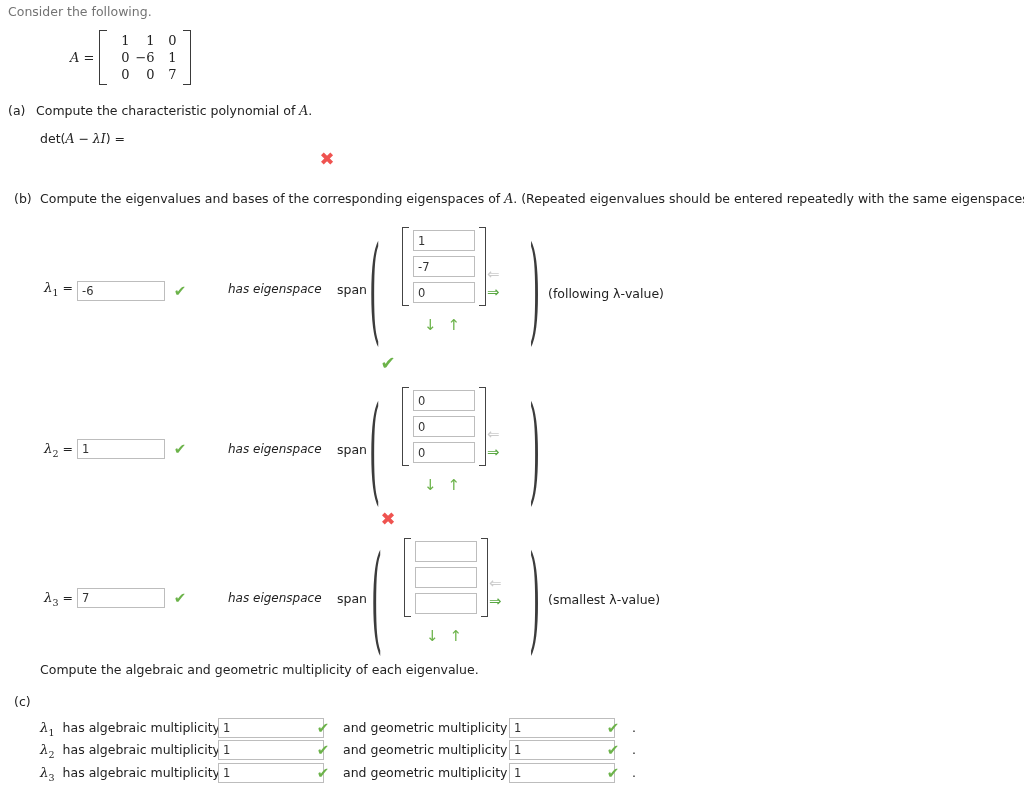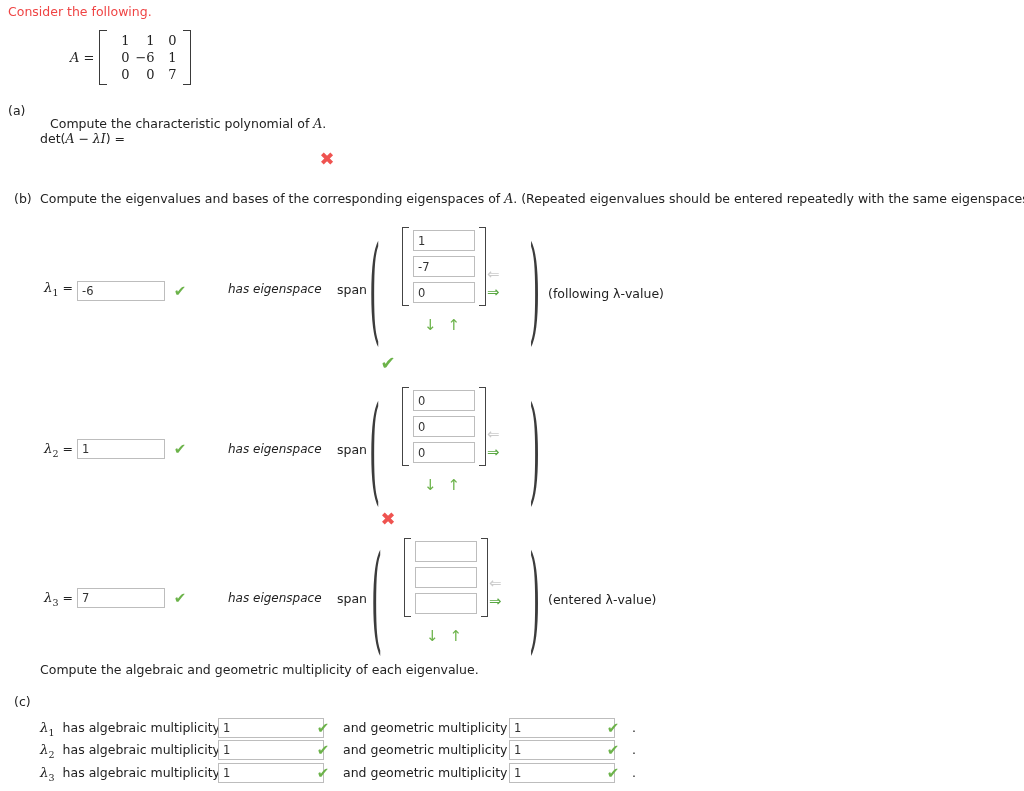--- a/index.html
+++ b/index.html
@@ -15,21 +15,21 @@
     font-size: 12.5px;
     color: #222222;
     overflow: hidden;
   }
   .abs { position: absolute; }
 
   
   #intro-text {
     left: 8px; top: 4px;
     font-size: 12.5px;
-    color: #ef4444;
+    color: #737373;
     white-space: nowrap;
   }
 
   
   #matrix-block {
     left: 70px; top: 30px;
     display: flex;
     align-items: center;
     font-family: "DejaVu Serif", "Liberation Serif", serif;
   }
@@ -219,21 +219,21 @@
     <span>−6</span>
     <span>1</span>
     <span>0</span>
     <span>0</span>
     <span>7</span>
   </div>
   <div class="bracket right"></div>
 </div>
 
 <div class="abs part-marker" style="left:8px; top:103px;">(a)</div>
-<div class="abs part-text" style="left:50px; top:103px;margin-top:13px;">
+<div class="abs part-text" style="left:36px; top:103px;">
   Compute the characteristic polynomial of <i style="font-family:'DejaVu Serif','Liberation Serif',serif;">A</i>.
 </div>
 
 <div class="abs" id="det-row">
   <span id="det-label">det(<i>A</i> − <i>λI</i>) =</span>
 </div>
 <div class="abs status-icon no big" style="left:318px; top:150px;">✖</div>
 
 <div class="abs part-marker" style="left:14px; top:191px;">(b)</div>
 <div class="abs part-text" style="left:40px; top:191px;">
@@ -328,21 +328,21 @@
   <div class="vec-bracket r"></div>
 </div>
 <div class="abs" style="left:489px; top:577px;">
   <span class="arrow-btn arrow-left-disabled">⇐</span>
   <span class="arrow-btn arrow-right-active" style="margin-top:6px;">⇒</span>
 </div>
 <div class="abs" style="left:426px; top:627px;">
   <span class="arrow-vert">↓</span>
   <span class="arrow-vert" style="margin-left:7px;">↑</span>
 </div>
-<div class="abs side-note" style="left:548px; top:592px;">(entered λ-value)</div>
+<div class="abs side-note" style="left:548px; top:592px;">(smallest λ-value)</div>
 
 <div class="abs part-marker" style="left:14px; top:694px;">(c)</div>
 <div class="abs part-text" style="left:40px; top:662px;">Compute the algebraic and geometric multiplicity of each eigenvalue.</div>
 
 <div class="abs" style="left:40px; top:719px;">
   <span class="eig-lambda-label"><span>λ</span><sub>1</sub></span>
   <span class="c-text" style="margin-left:4px;">has algebraic multiplicity</span>
 </div>
 <input class="abs text-input mult-input" style="left: 218px; top: 718px;" type="text" value="1">
 <div class="abs status-icon ok" style="left:315px; top:720px;">✔</div>

